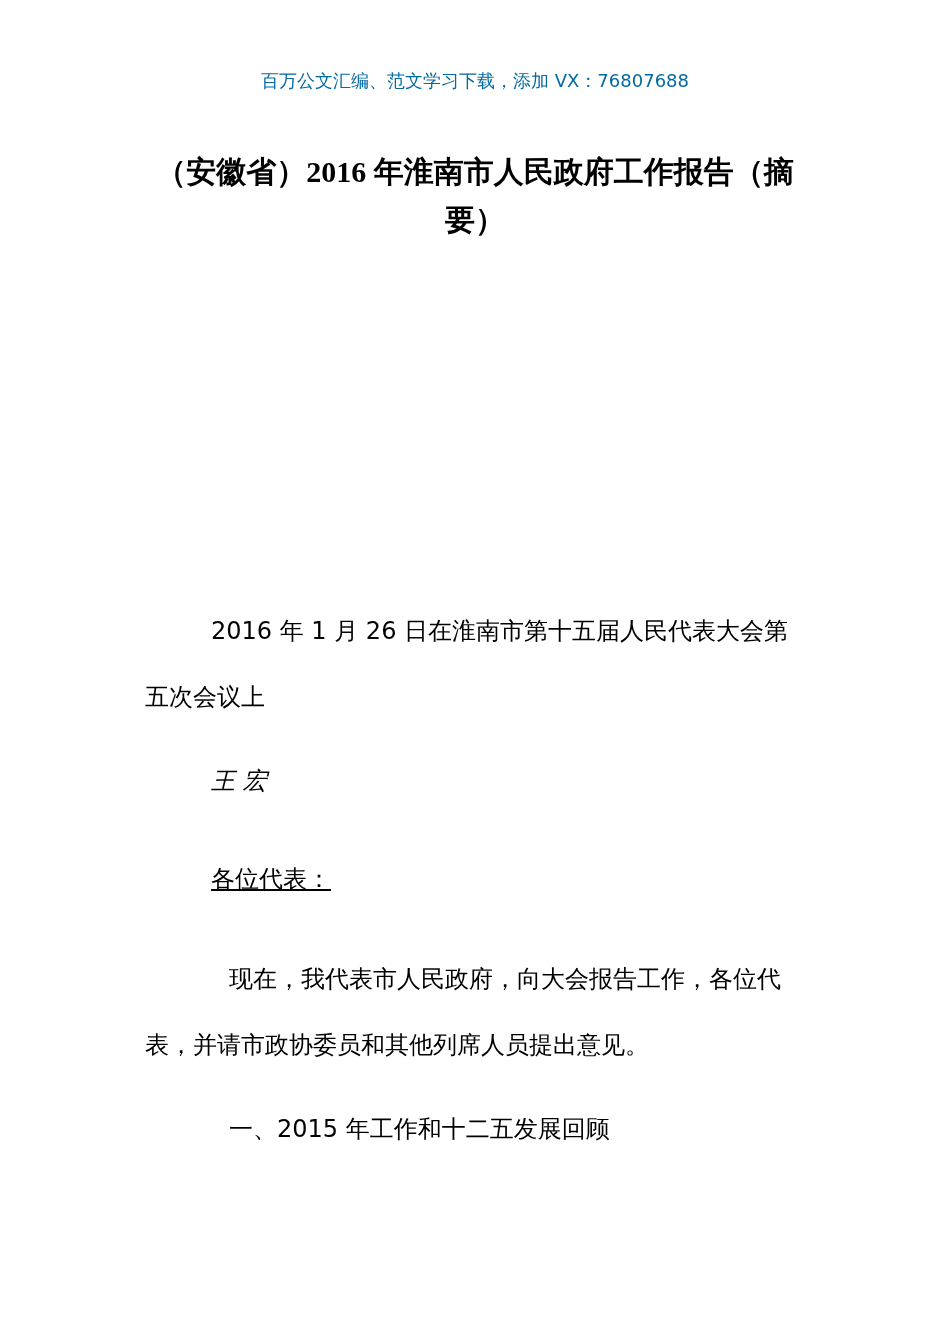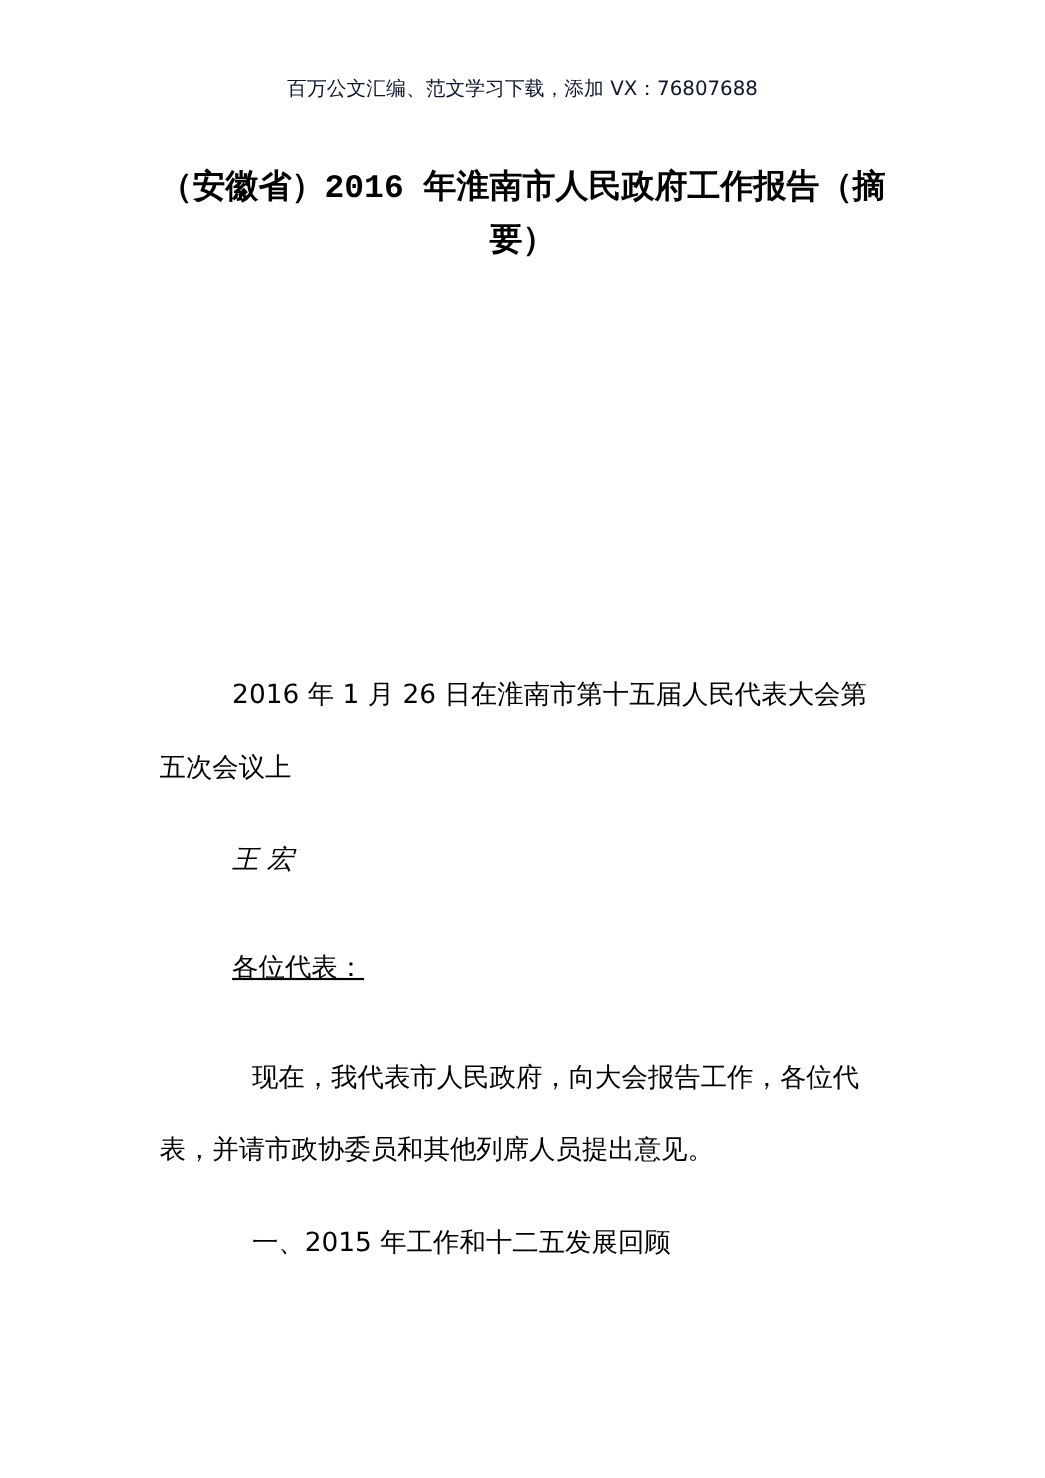--- a/index.html
+++ b/index.html
@@ -16,32 +16,32 @@
       color: #000000;
     }
     .header-note {
       position: absolute;
       top: 68px;
       left: 0;
       width: 950px;
       text-align: center;
       font-size: 18px;
       line-height: 26px;
-      color: #0f172a;
+      color: #0369a1;
     }
     .title {
       position: absolute;
       top: 148px;
       left: 140px;
       width: 670px;
       text-align: center;
       font-size: 30px;
       line-height: 48px;
       font-weight: bold;
-      font-family: Liberation Mono, monospace;
+      font-family: Liberation Serif, serif;
     }
     .para {
       position: absolute;
       left: 145px;
       width: 665px;
       font-size: 24px;
       line-height: 66px;
     }
     .indent { text-indent: 66px; }
     .indent-wide { text-indent: 84px; }

